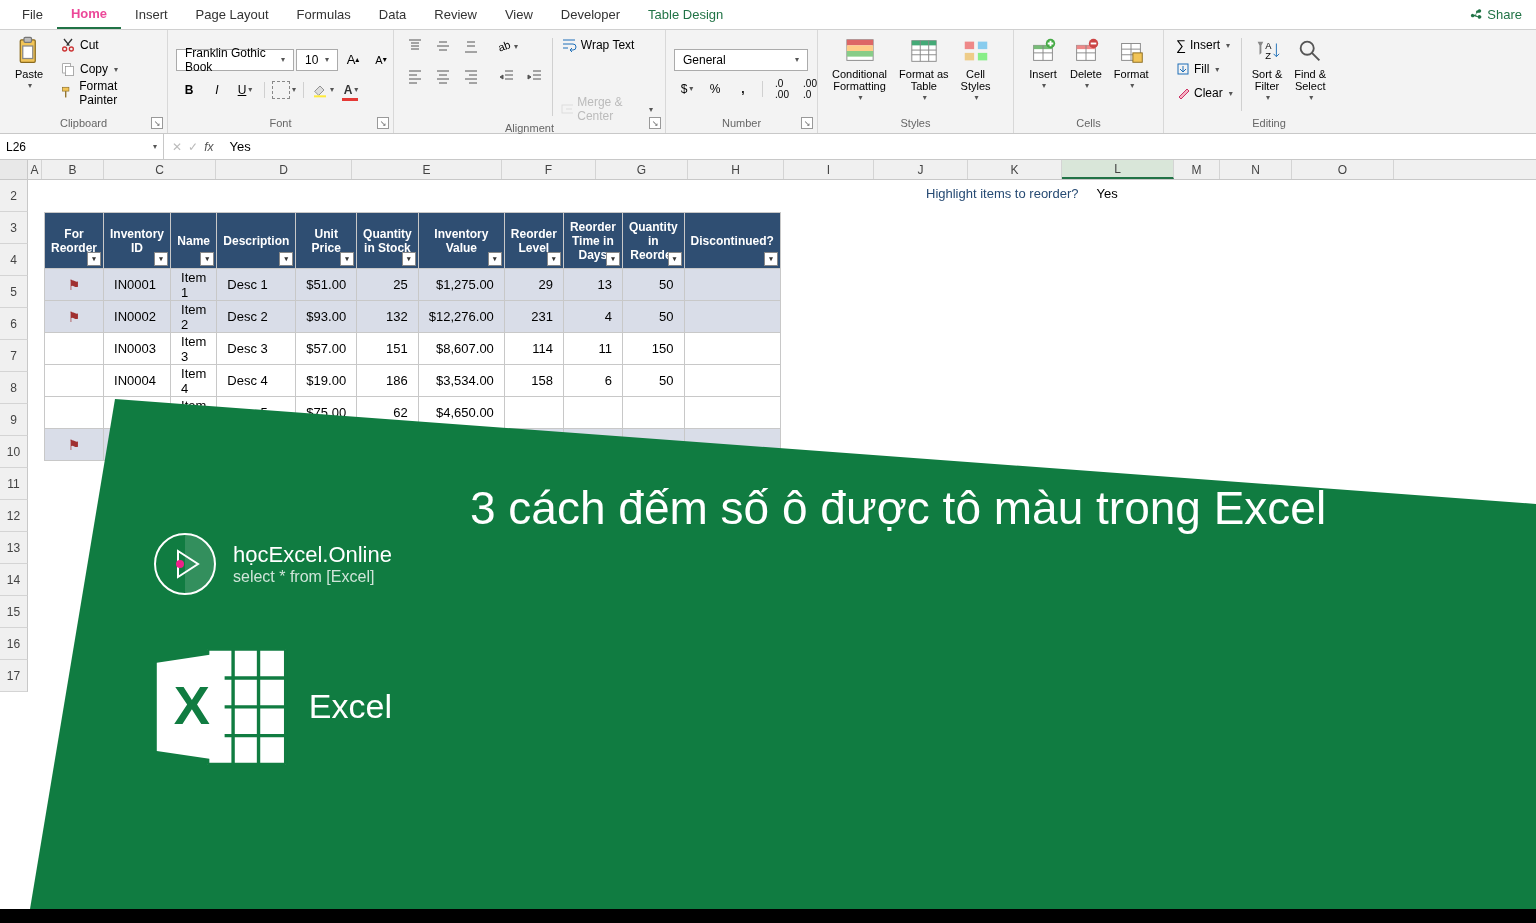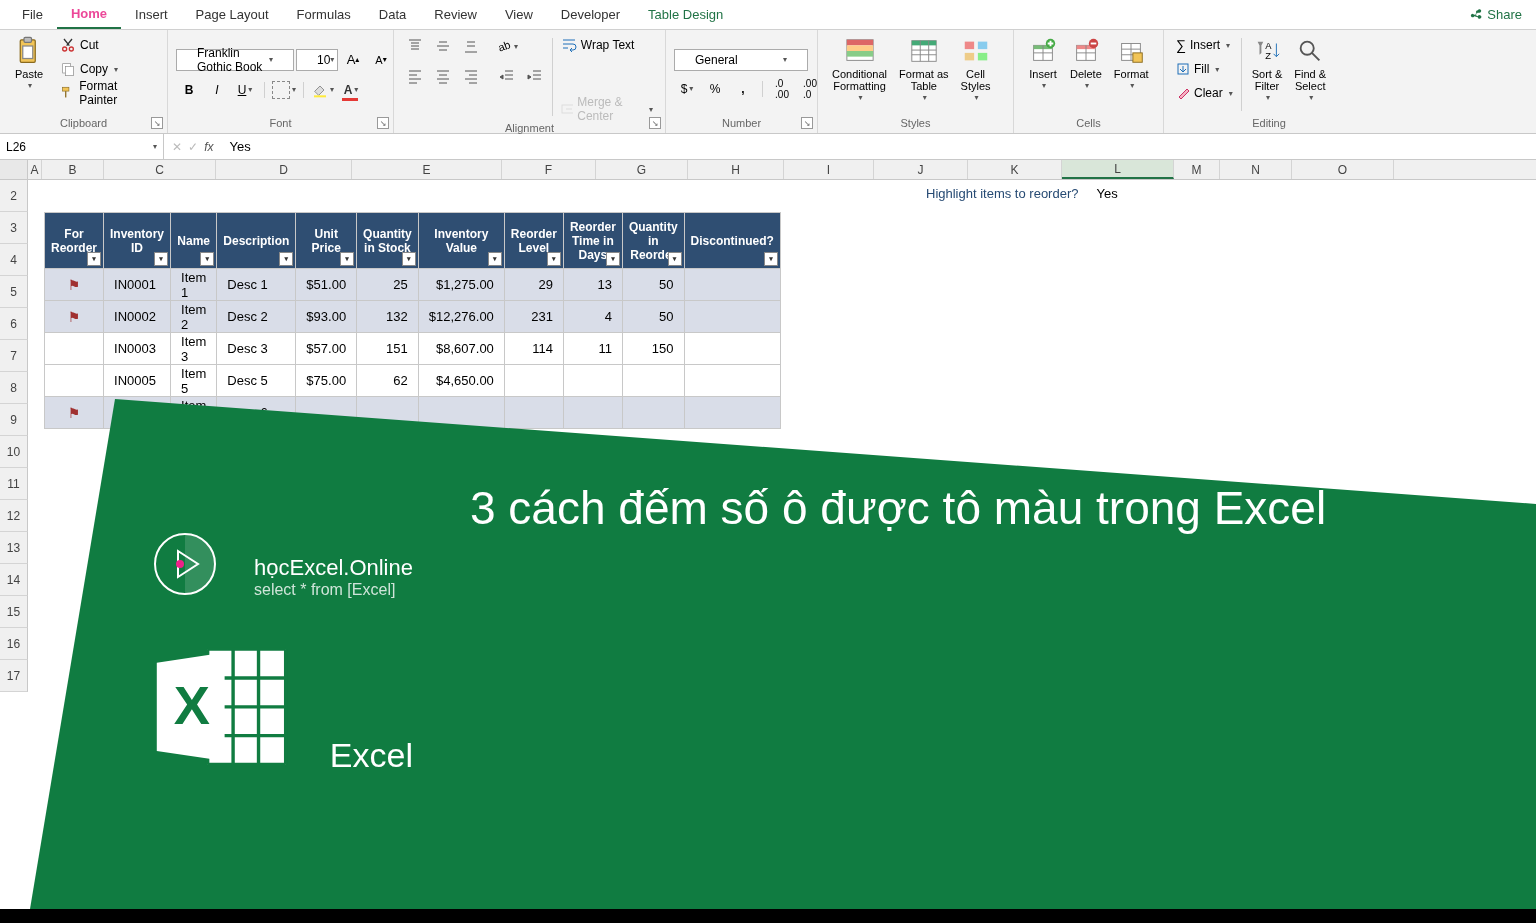--- a/index.html
+++ b/index.html
@@ -19,21 +19,21 @@
 .group-body { flex:1; display:flex; align-items:flex-start; }
 .group-label { text-align:center; font-size:11px; color:#666; padding:2px 0 4px; position:relative; }
 .dlg { position:absolute; right:4px; bottom:4px; width:12px; height:12px; border:1px solid #999; display:flex; align-items:center; justify-content:center; font-size:8px; color:#666; background:#fff;}
 .col { display:flex; flex-direction:column; gap:2px; justify-content:center; }
 .row { display:flex; align-items:center; gap:2px; }
 .btn-lg { display:flex; flex-direction:column; align-items:center; justify-content:center; padding:2px 6px; gap:2px; cursor:pointer; text-align:center; font-size:11px; line-height:1.1;}
 .btn-lg svg, .btn-lg .ico { width:30px; height:30px; }
 .btn-sm { display:flex; align-items:center; gap:4px; padding:1px 4px; cursor:pointer; font-size:12px; height:22px;}
 .caret { font-size:8px; color:#555; margin-left:2px;}
 .sep { width:1px; background:#d0d0d0; margin:4px 4px; align-self:stretch;}
-.ddl { border:1px solid #ababab; background:#fff; height:22px; display:flex; align-items:center; padding:0 20px; font-size:12px;}
+.ddl { border:1px solid #ababab; background:#fff; height:22px; display:flex; align-items:center; padding:0 8px; font-size:12px;}
 .ddl .ar { margin-left:auto; font-size:8px; color:#555;}
 .iconbtn { width:26px; height:24px; display:flex; align-items:center; justify-content:center; cursor:pointer; border:1px solid transparent;}
 .sq { width:18px; height:18px; border:1px solid #888; display:inline-block;}
 .disabled { color:#bbb !important;margin-top:36px; }
 .disabled svg { opacity:.4; }
 
 
 .fxbar { display:flex; align-items:center; height:26px; border-bottom:1px solid #c8c8c8; background:#fff;}
 .namebox { width:164px; border-right:1px solid #c8c8c8; height:100%; display:flex; align-items:center; padding:0 6px; font-size:12px;}
 .namebox .ar{margin-left:auto; font-size:8px; color:#555;}
@@ -64,21 +64,21 @@
 .tbl .ctr { text-align:center;}
 .flag { color:#a03030; font-size:14px;}
 
 
 .cB{width:62px}.cC{width:112px}.cD{width:136px}.cE{width:150px}.cF{width:94px}.cG{width:92px}.cH{width:96px}.cI{width:90px}.cJ{width:94px}.cK{width:94px}.cL{width:112px}
 
 
 .banner { position:absolute; left:0; right:0; bottom:14px; height:530px; pointer-events:none;}
 .banner svg { width:100%; height:100%; }
 .banner-content{ position:absolute; left:150px; top:150px; color:#fff; display:flex; flex-direction:column; gap:40px;}
-.logo-row{display:flex;align-items:flex-end;gap:34px;}
+.logo-row{display:flex;align-items:center;gap:13px;}
 .title-text{position:absolute; left:470px; top:98px; color:#fff; font-size:46px; font-weight:300; line-height:1.35;}
 .blackbar{position:absolute;left:0;right:0;bottom:0;height:14px;background:#000;}
 </style>
 </head>
 <body>
 
 <div class="tabs">
   <div class="tab">File</div>
   <div class="tab active">Home</div>
   <div class="tab">Insert</div>
@@ -527,20 +527,33 @@
                 <td class="cF num">$57.00</td>
                 <td class="cG num">151</td>
                 <td class="cH num">$8,607.00</td>
                 <td class="cI num">114</td>
                 <td class="cJ num">11</td>
                 <td class="cK num">150</td>
                 <td class="cL "></td>
               </tr>
               <tr>
                 <td class="cB ctr"></td>
+                <td class="cC ">IN0004</td>
+                <td class="cD ">Item 4</td>
+                <td class="cE ">Desc 4</td>
+                <td class="cF num">$19.00</td>
+                <td class="cG num">186</td>
+                <td class="cH num">$3,534.00</td>
+                <td class="cI num">158</td>
+                <td class="cJ num">6</td>
+                <td class="cK num">50</td>
+                <td class="cL "></td>
+              </tr>
+              <tr>
+                <td class="cB ctr"></td>
                 <td class="cC ">IN0005</td>
                 <td class="cD ">Item 5</td>
                 <td class="cE ">Desc 5</td>
                 <td class="cF num">$75.00</td>
                 <td class="cG num">62</td>
                 <td class="cH num">$4,650.00</td>
                 <td class="cI num"></td>
                 <td class="cJ num"></td>
                 <td class="cK num"></td>
                 <td class="cL "></td>

